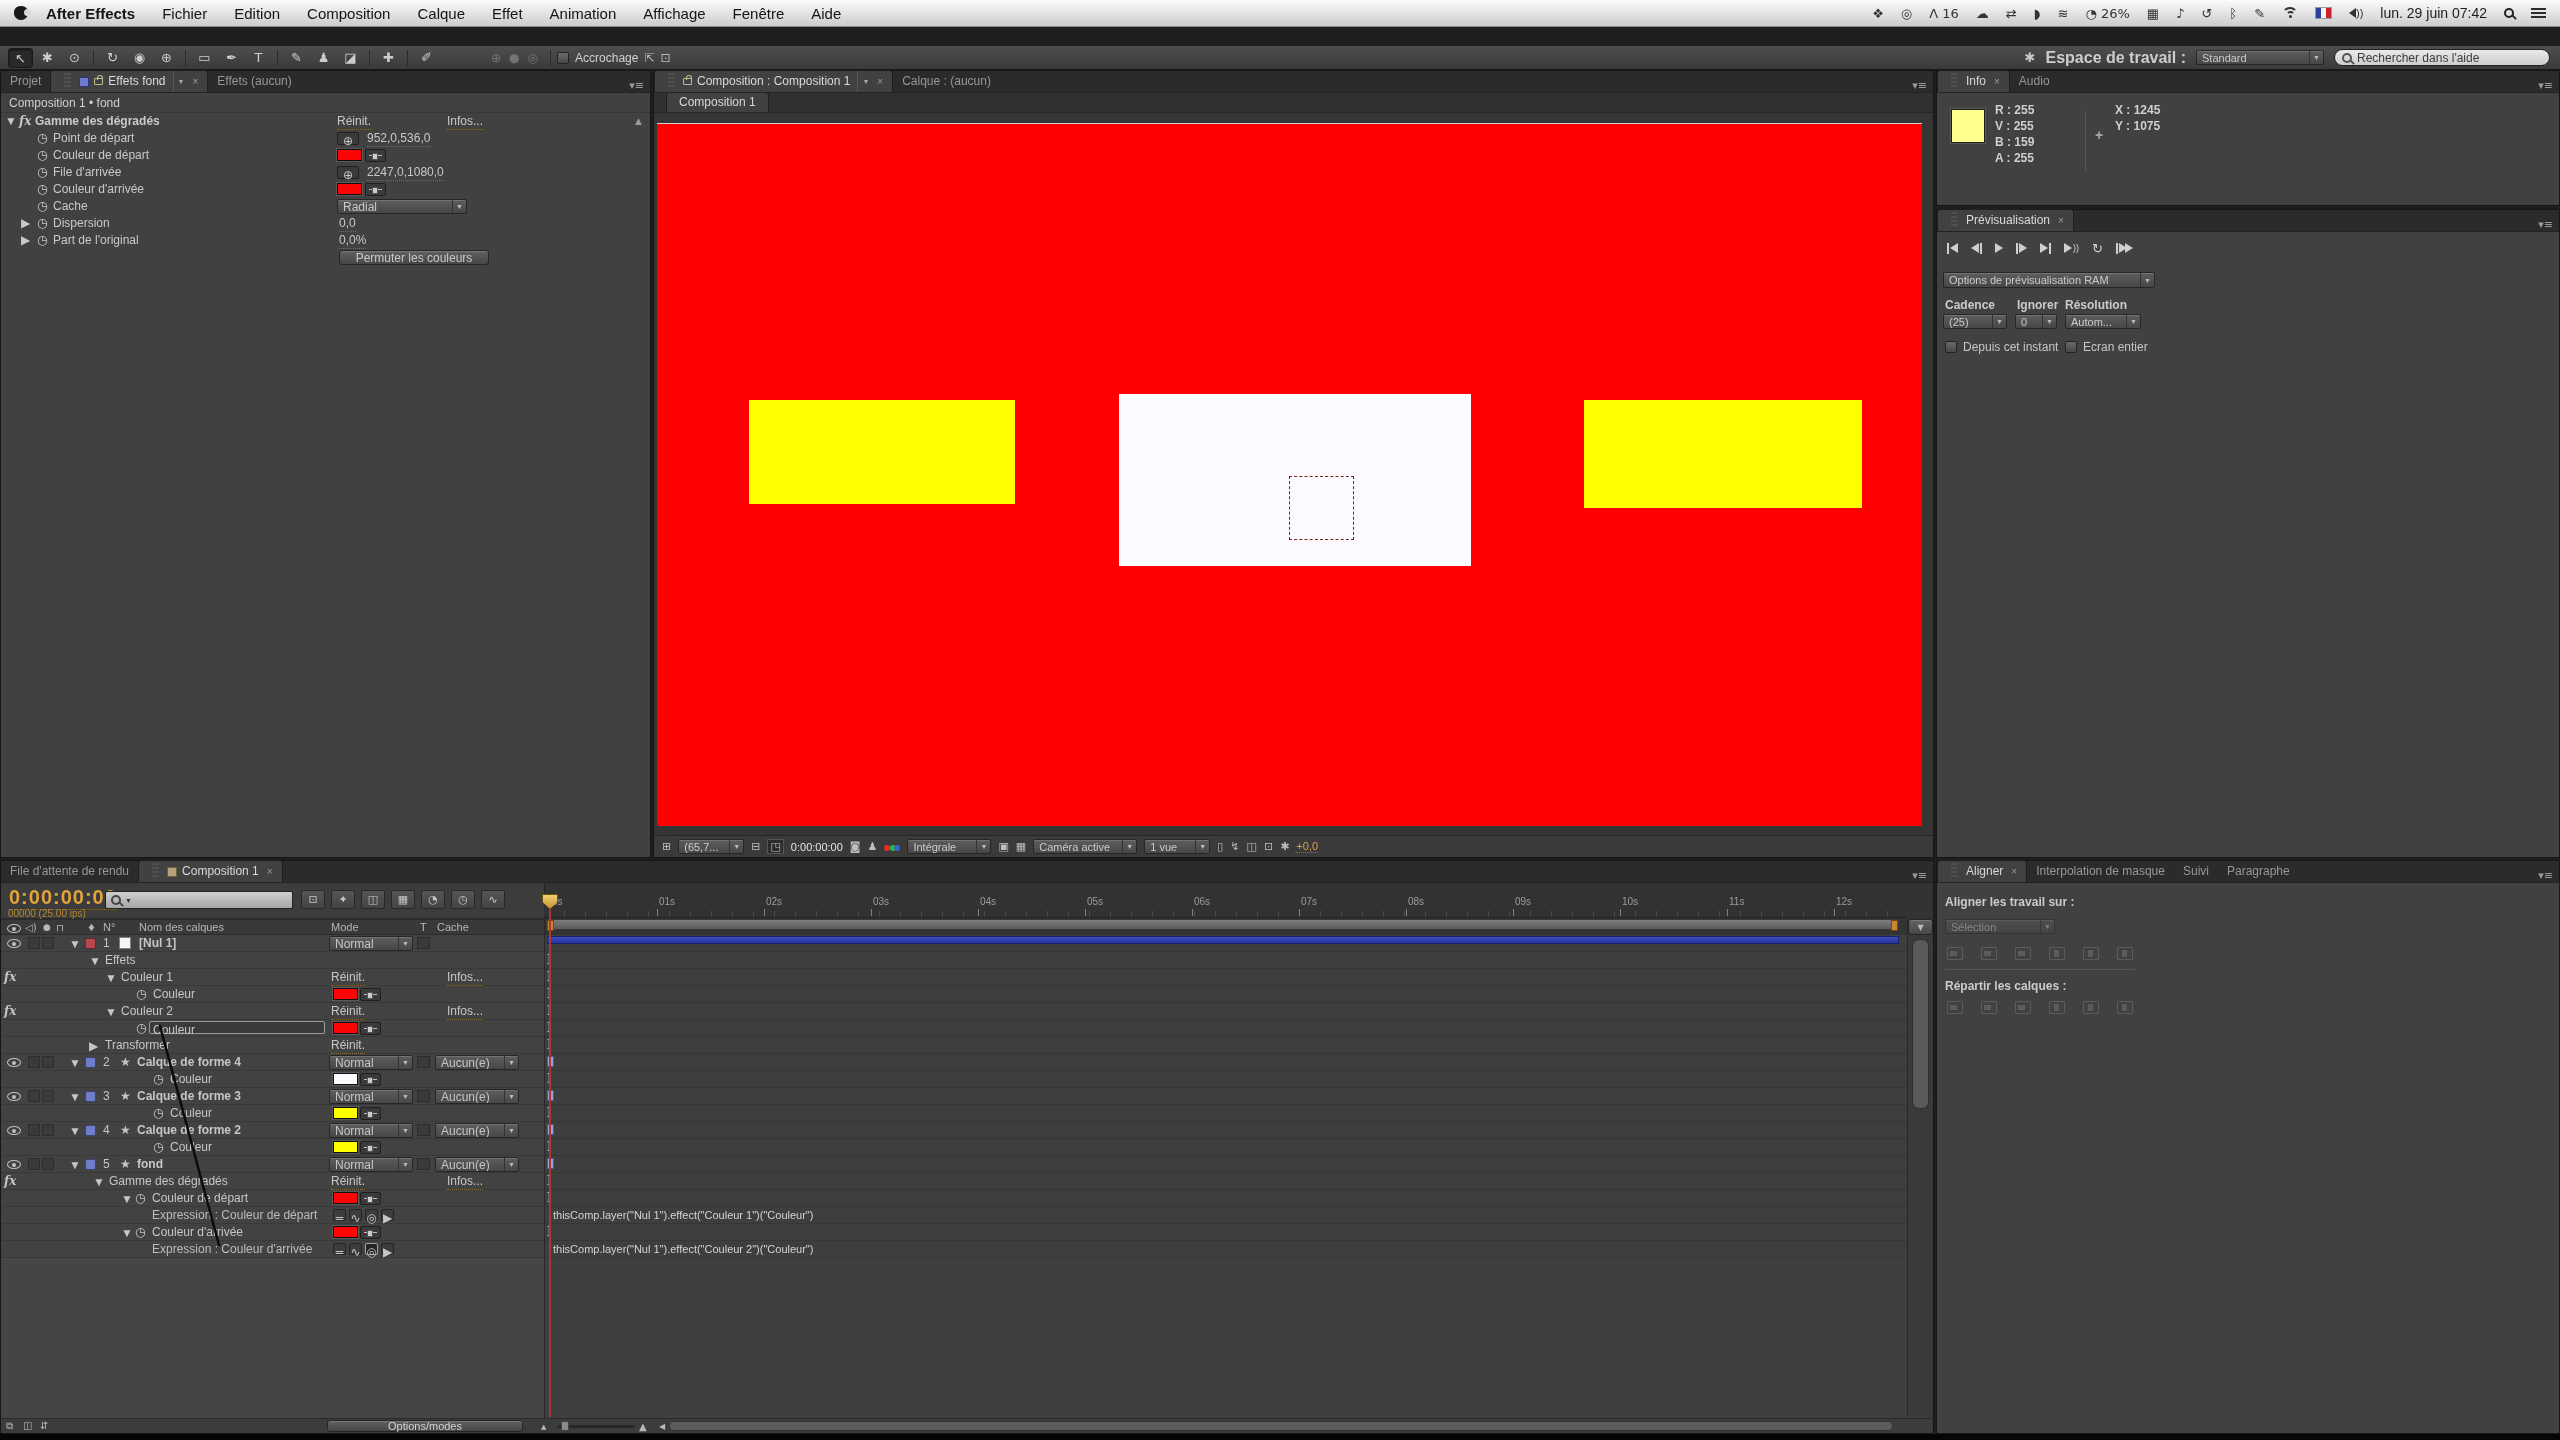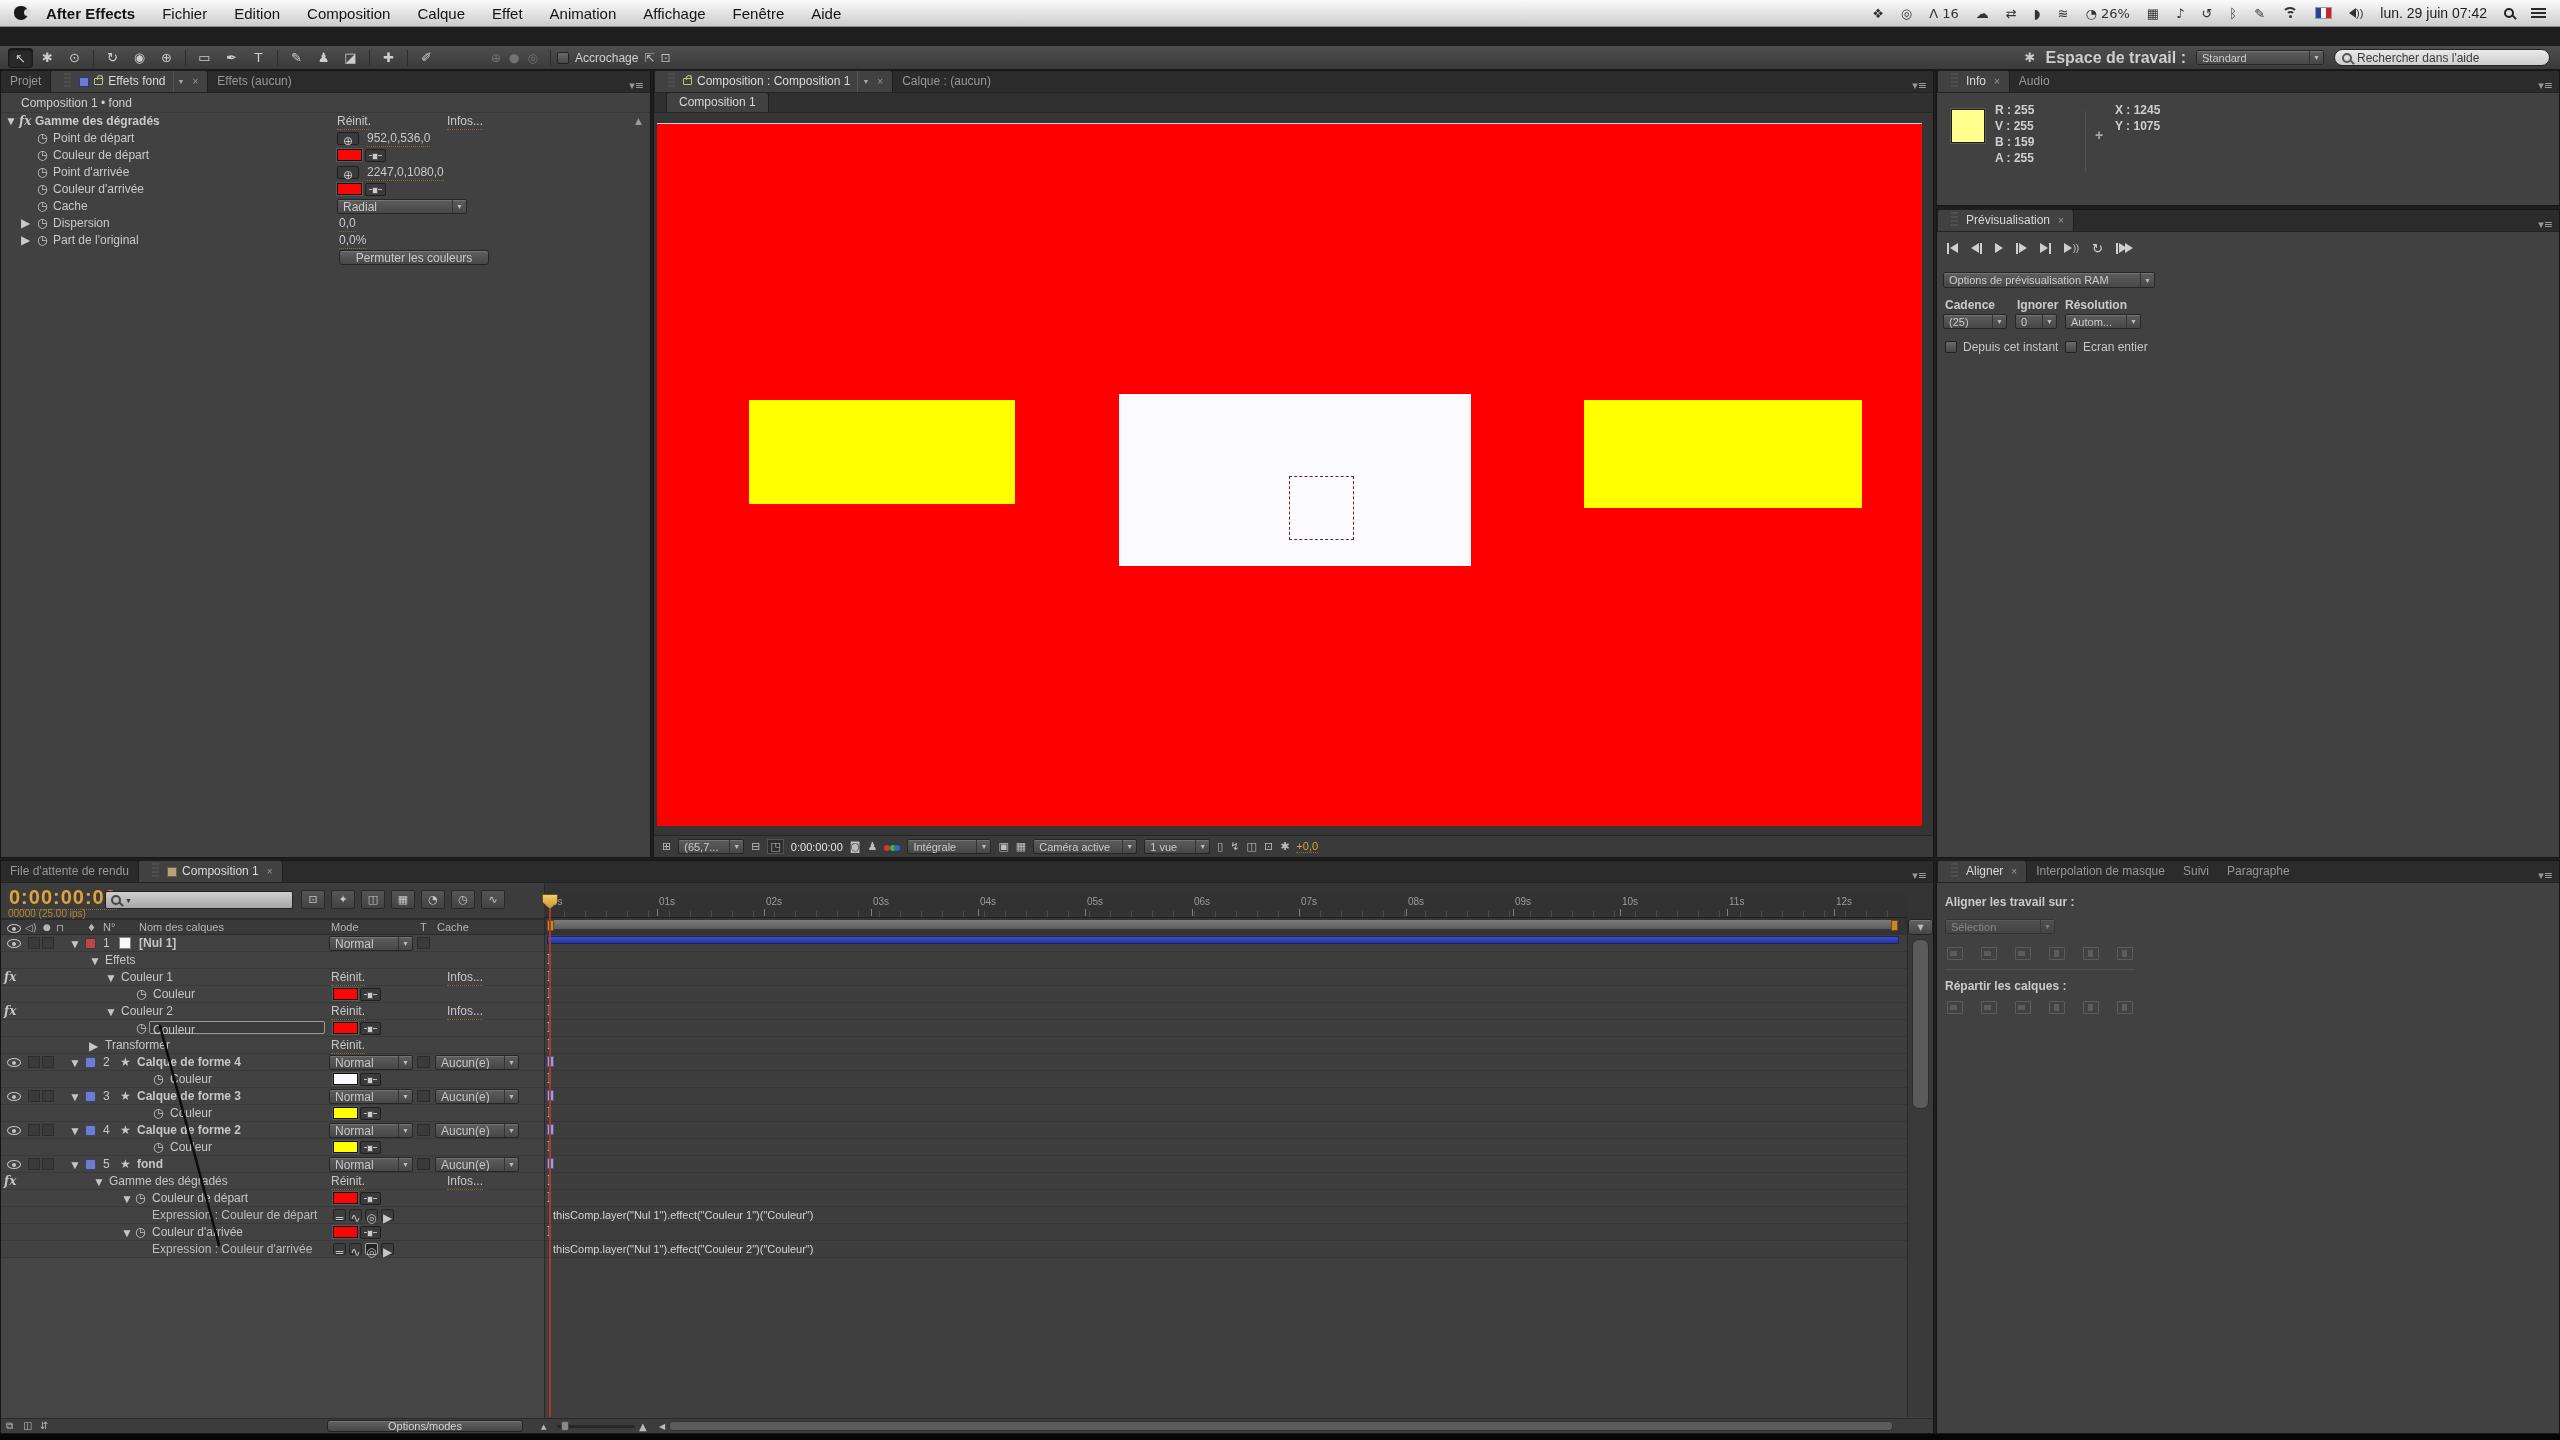--- a/index.html
+++ b/index.html
@@ -77,21 +77,21 @@
 
   
   .dd{height:15px;background:linear-gradient(#5d5d5d,#474747);border:1px solid #262626;border-radius:2px;
     box-shadow:inset 0 1px 0 rgba(255,255,255,.14);color:#ccc;font-size:11px;display:flex;align-items:center;overflow:hidden}
   .dd .t{flex:1;padding:0 5px;white-space:nowrap;overflow:hidden}
   .dd .a{width:14px;align-self:stretch;border-left:1px solid #333;display:flex;align-items:center;justify-content:center;font-size:7px;color:#bbb}
   .dd.dim{opacity:.5}
 
   
   .fxpanel{left:0;top:70px;width:651px;height:788px}
-  .crumb{height:20px;line-height:20px;padding-left:20px;color:#cfcfcf;font-size:12px;background:#414141;border-bottom:1px solid #383838}
+  .crumb{height:20px;line-height:20px;padding-left:8px;color:#cfcfcf;font-size:12px;background:#414141;border-bottom:1px solid #383838}
   .fr{position:relative;height:17px}
   .fr>span{position:absolute;top:0;line-height:16px;font-size:12px;color:#c9c9c9;white-space:nowrap}
   .tw{font-size:8px;color:#a3a3a3}
   .stopw{font-size:11px;color:#b5b5b5;font-family:"DejaVu Sans",sans-serif}
   .fxb{font:italic bold 11px "DejaVu Serif",serif;color:#d0d0d0}
   .ename{font-weight:bold;color:#dedede}
   .swatch{width:25px;height:12px;top:2px!important;border:1px solid #101010;box-shadow:0 0 0 1px #5a5a5a}
   .slbox{width:21px;height:13px;top:2px!important;background:#3a3a3a;border:1px solid #1f1f1f;border-radius:2px;position:relative}
   .slbox::before{content:"";position:absolute;left:3px;top:5px;right:3px;height:1px;background:#bbb}
   .slbox::after{content:"";position:absolute;left:6px;top:3px;width:4px;height:5px;background:#ccc;border:1px solid #555}
@@ -329,21 +329,21 @@
       <span class="lnk" style="left:366px">952,0,536,0</span>
     </div>
     <div class="fr">
       <span class="stopw" style="left:36px">◷</span>
       <span style="left:52px">Couleur de départ</span>
       <span class="swatch" style="left:336px;background:#fe0505"></span>
       <span class="slbox" style="left:364px"></span>
     </div>
     <div class="fr">
       <span class="stopw" style="left:36px">◷</span>
-      <span style="left:52px">Point d'arrivée</span>
+      <span style="left:52px">File d'arrivée</span>
       <span class="ptarget" style="left:336px">⊕</span>
       <span class="lnk" style="left:366px">2247,0,1080,0</span>
     </div>
     <div class="fr">
       <span class="stopw" style="left:36px">◷</span>
       <span style="left:52px">Couleur d'arrivée</span>
       <span class="swatch" style="left:336px;background:#fe0505"></span>
       <span class="slbox" style="left:364px"></span>
     </div>
     <div class="fr">

